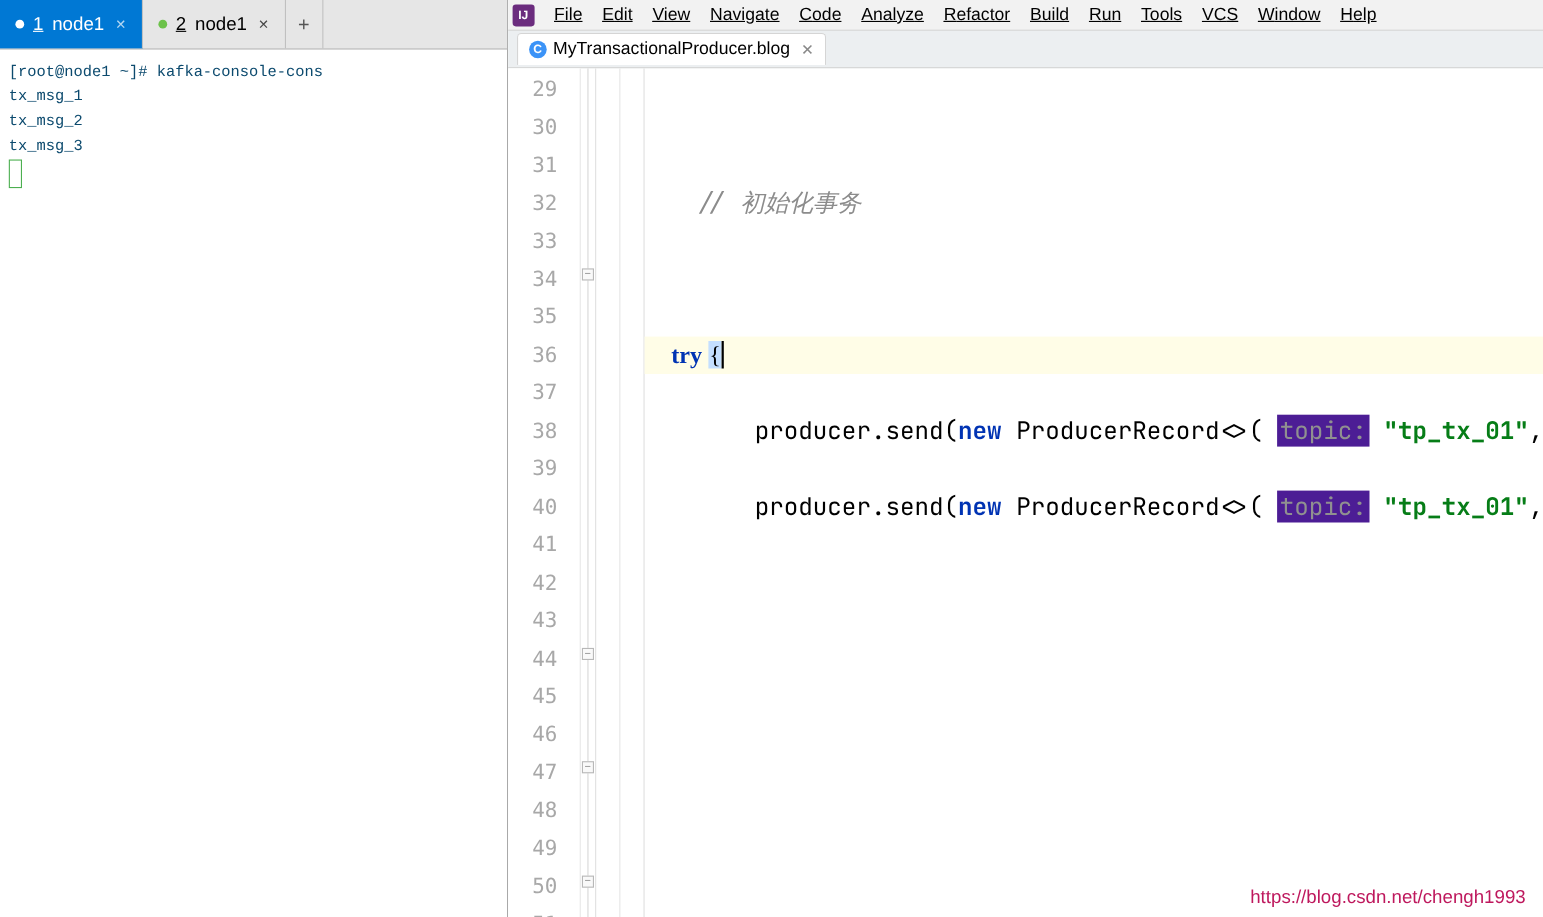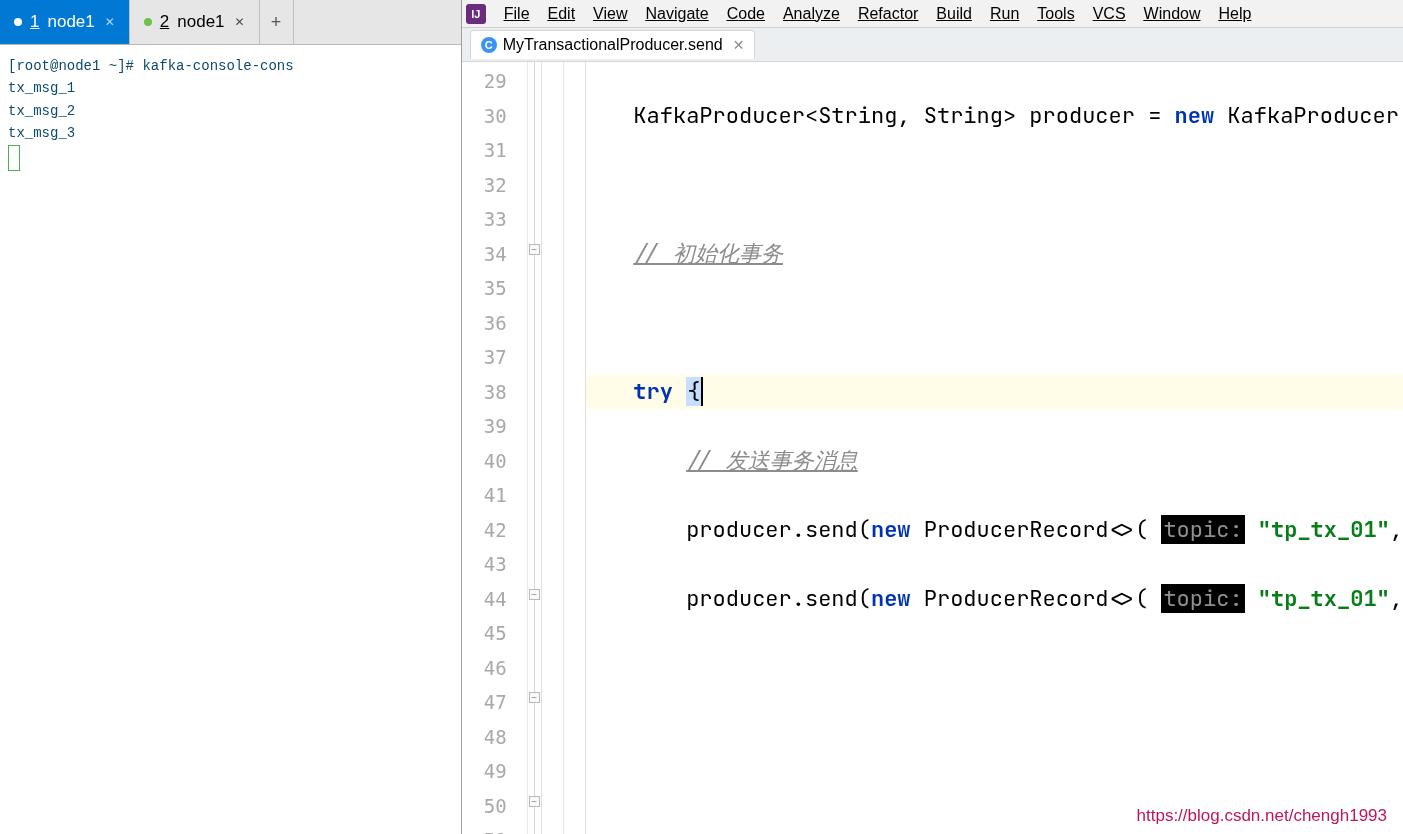--- a/index.html
+++ b/index.html
@@ -180,25 +180,25 @@
     font-family: Consolas, "JetBrains Mono", monospace;
     font-size: 22px;
     line-height: 34.5px;
     color: #000;
     padding-top: 2px;
     padding-left: 8px;
     white-space: pre;
     overflow: hidden;
   }
   .code .line { height: 34.5px; }
-  .code .line.hl { background: #fffde7; position:relative; margin-left:-72px;padding-left:72px;}
+  .code .line.hl { background: #fffde7; position:relative; margin-left:-72px;padding-left:72px;font-family:Liberation Serif, serif;}
   .kw { color: #0033b3; font-weight: 600; }
   .str { color: #067d17; font-weight: 600; }
-  .com { color: #8c8c8c; font-style: italic; text-decoration: underline; }
-  .hint { color: #909090; background: #000000; padding: 0 2px; }
+  .com { color: #8c8c8c; font-style: italic; }
+  .hint { color: #909090; background: #4c1d95; padding: 0 2px; }
   .mb { background: #c4dfff; padding:0 1px; }
   .caret { border-right: 2px solid #000; animation: none; }
   .watermark {
     position: absolute;
     right: 16px; bottom: 8px;
     color: #be185d;
     font-size: 17px;
     pointer-events: none;
   }
 </style>
@@ -242,42 +242,40 @@
     <div class="menu-item">R<span class="mn">u</span>n</div>
     <div class="menu-item"><span class="mn">T</span>ools</div>
     <div class="menu-item">VC<span class="mn">S</span></div>
     <div class="menu-item"><span class="mn">W</span>indow</div>
     <div class="menu-item"><span class="mn">H</span>elp</div>
   </div>
 
   <div class="file-tab-bar">
     <div class="file-tab">
       <span class="file-icon">C</span>
-      <span>MyTransactionalProducer.send</span>
+      <span>MyTransactionalProducer.blog</span>
       <span class="close">✕</span>
     </div>
   </div>
 
   <div class="editor-area">
     <div class="gutter">29<br>30<br>31<br>32<br>33<br>34<br>35<br>36<br>37<br>38<br>39<br>40<br>41<br>42<br>43<br>44<br>45<br>46<br>47<br>48<br>49<br>50<br>51</div>
     <div class="fold-strip">
       <div class="fold-line"></div>
       <div class="fold-mark" style="top:182px;">−</div>
       <div class="fold-mark" style="top:527px;">−</div>
       <div class="fold-mark" style="top:630px;">−</div>
       <div class="fold-mark" style="top:734px;">−</div>
     </div>
     <div class="indent-strip"></div>
     <div class="code">
-<div class="line">   <span>KafkaProducer&lt;String, String&gt; producer = </span><span class="kw">new</span><span> KafkaProducer</span></div>
 <div class="line"></div>
 <div class="line">   <span class="com">// 初始化事务</span></div>
 <div class="line"></div>
 <div class="line hl">   <span class="kw">try</span> <span class="mb">{</span><span class="caret"></span></div>
-<div class="line">       <span class="com">// 发送事务消息</span></div>
 <div class="line">       <span>producer.send(</span><span class="kw">new</span><span> ProducerRecord&lt;&gt;( </span><span class="hint">topic:</span> <span class="str">"tp_tx_01"</span><span>,</span></div>
 <div class="line">       <span>producer.send(</span><span class="kw">new</span><span> ProducerRecord&lt;&gt;( </span><span class="hint">topic:</span> <span class="str">"tp_tx_01"</span><span>,</span></div>
 
 
 
 
 
 
 
 

